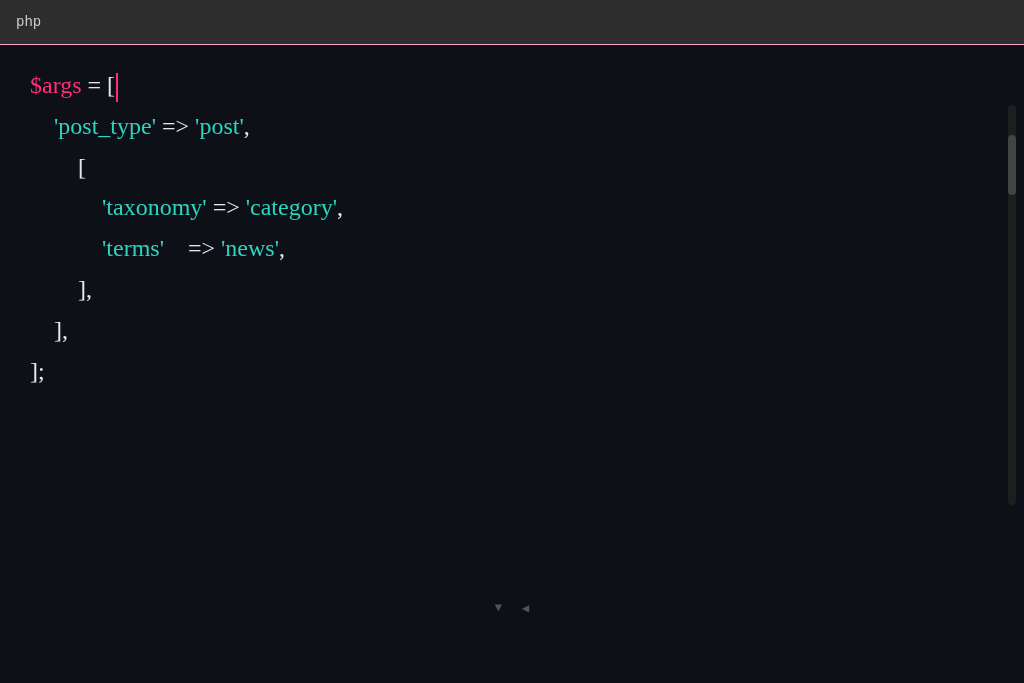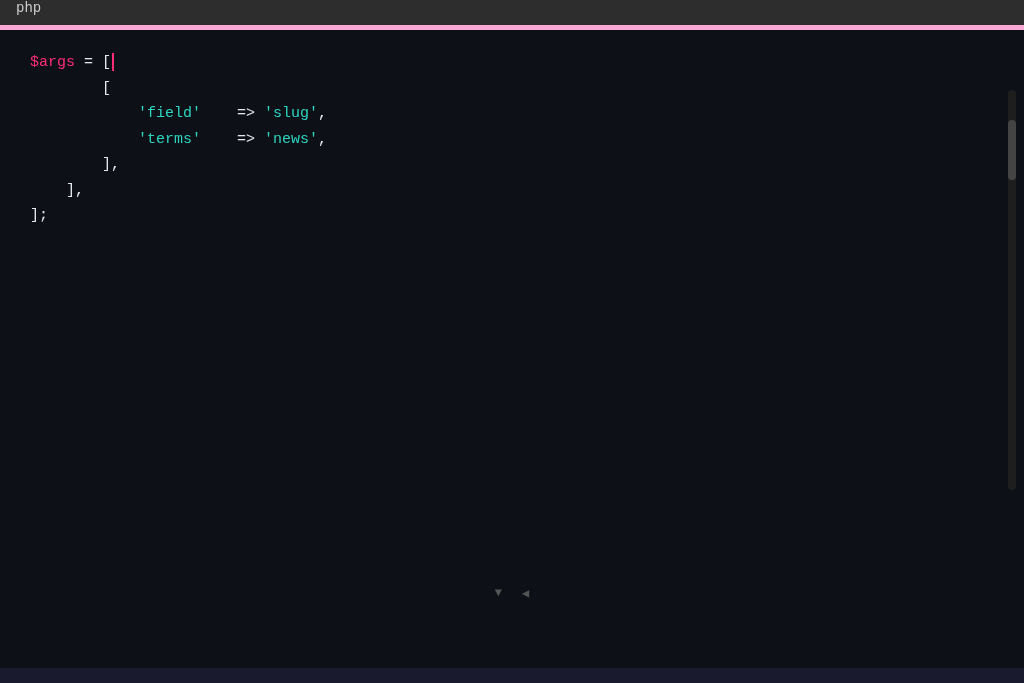--- a/index.html
+++ b/index.html
@@ -11,47 +11,47 @@
     body {
       width: 1024px;
       height: 683px;
       background: #1a1a2e;
       font-family: 'Courier New', Courier, monospace;
       overflow: hidden;
     }
 
     .title-bar {
       background: #2d2d2d;
-      height: 30px;
+      height: 45px;
       display: flex;
-      align-items: flex-start;
+      align-items: center;
       padding: 0 16px;
-      border-bottom: 5px solid #f9a8d4;
+      border-bottom: 1px solid #f9a8d4;
     }
 
     .title-bar-text {
       color: #cccccc;
       font-size: 14px;
       font-family: 'Courier New', Courier, monospace;
     }
 
     .code-container {
       background: #0d1117;
       width: 100%;
       height: calc(100% - 45px);
       padding: 20px 0;
       overflow: hidden;
       position: relative;
     }
 
     .code-block {
       padding: 0 30px;
       line-height: 1.7;
-      font-size: 15px;
-      font-family: Liberation Mono, monospace;
+      font-size: 24px;
+      font-family: Liberation Serif, serif;
     }
 
     .line {
       display: block;
       white-space: pre;
     }
 
     .var {
       color: #ff2d78;
     }
@@ -127,26 +127,27 @@
 
 <div class="title-bar">
   <span class="title-bar-text">php</span>
 </div>
 
 <div class="code-container">
   <div class="code-block">
 
     <span class="line"><span class="var">$args</span><span class="operator"> = [</span><span class="cursor"></span></span>
 
+    <span class="line">    <span class="string">'post_type'</span><span class="operator"> =&gt; </span><span class="string">'post'</span><span class="operator">,</span></span>
 
 
     <span class="line">        <span class="bracket">[</span></span>
 
+    <span class="line">            <span class="string">'taxonomy'</span><span class="operator"> =&gt; </span><span class="string">'category'</span><span class="operator">,</span></span>
 
-    <span class="line">            <span class="string">'field'</span><span class="operator">    =&gt; </span><span class="string">'slug'</span><span class="operator">,</span></span>
 
     <span class="line">            <span class="string">'terms'</span><span class="operator">    =&gt; </span><span class="string">'news'</span><span class="operator">,</span></span>
 
     <span class="line">        <span class="bracket">],</span></span>
 
     <span class="line">    <span class="bracket">],</span></span>
 
     <span class="line"><span class="bracket">];</span></span>
 
     <span class="line">&nbsp;</span>

